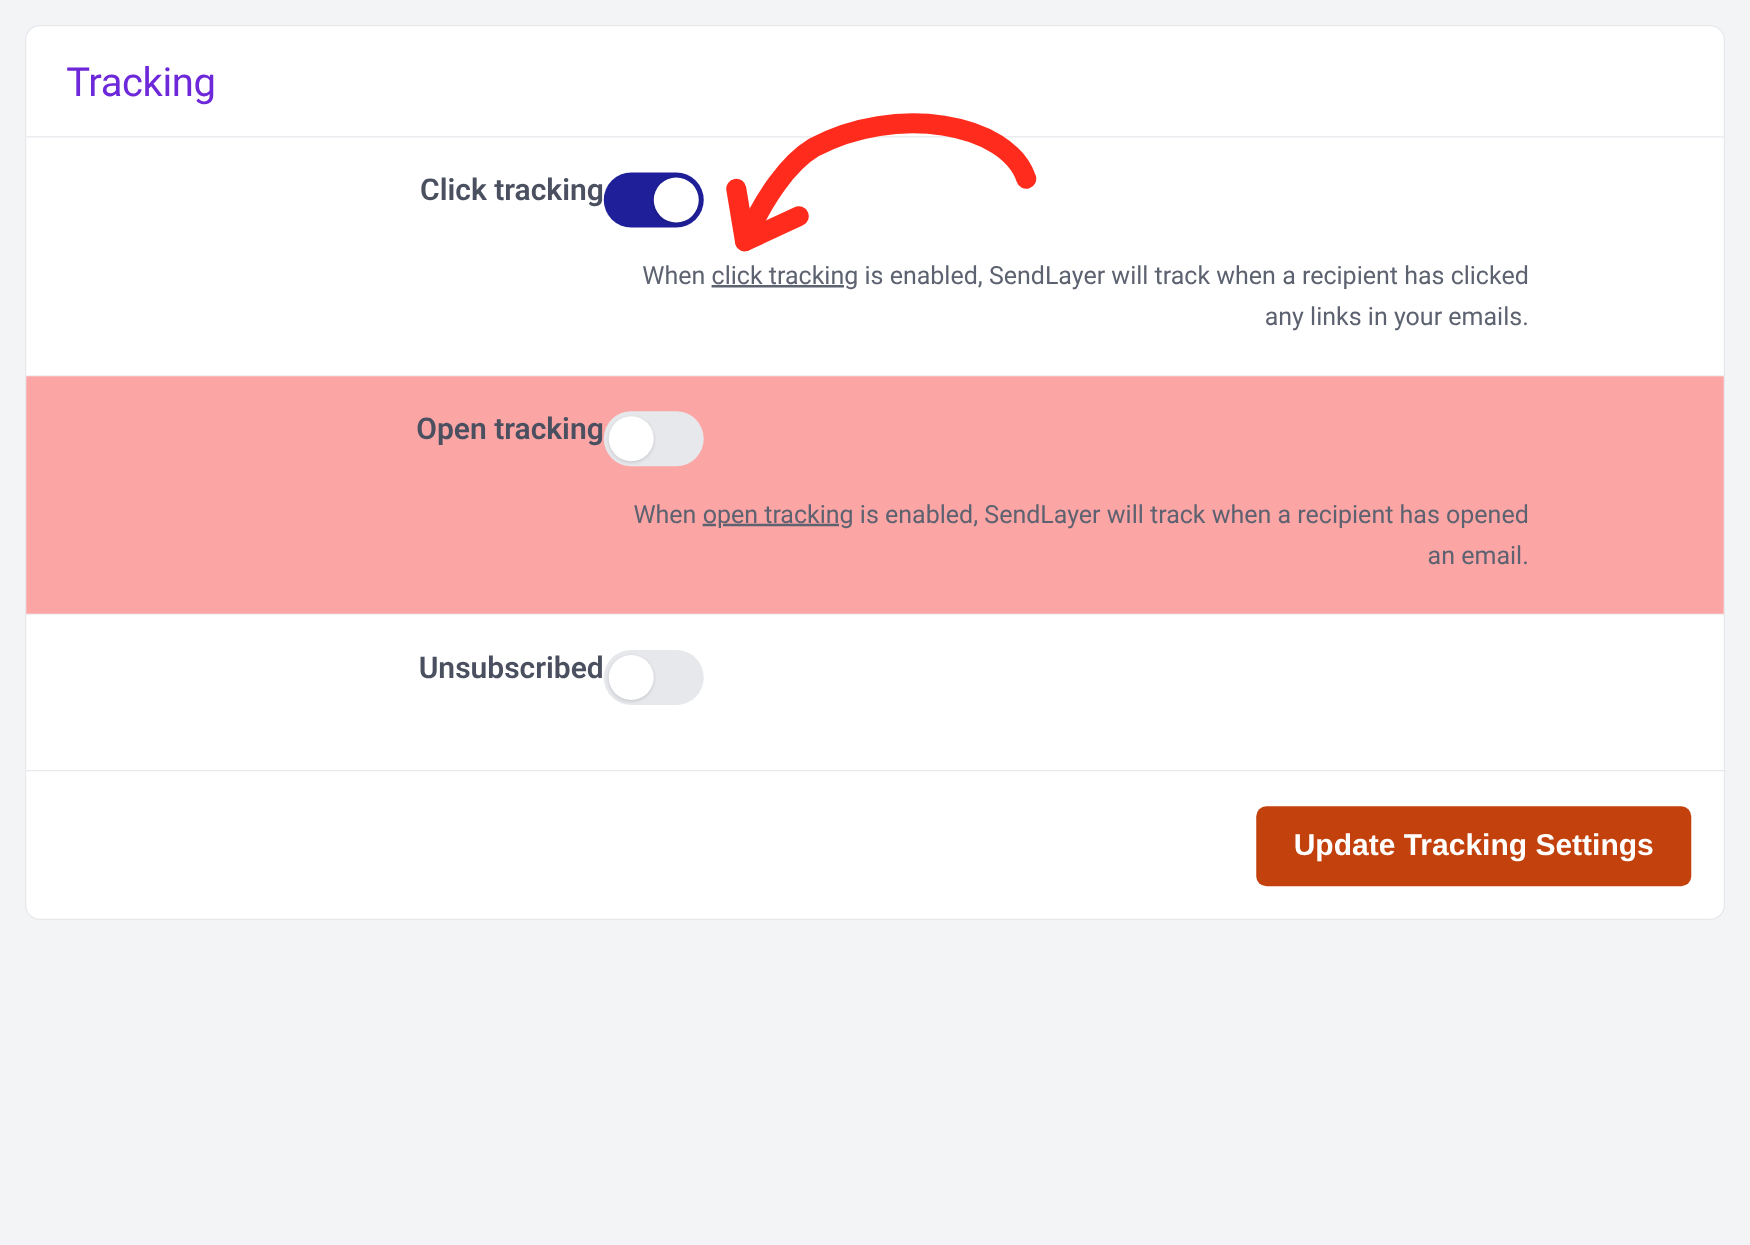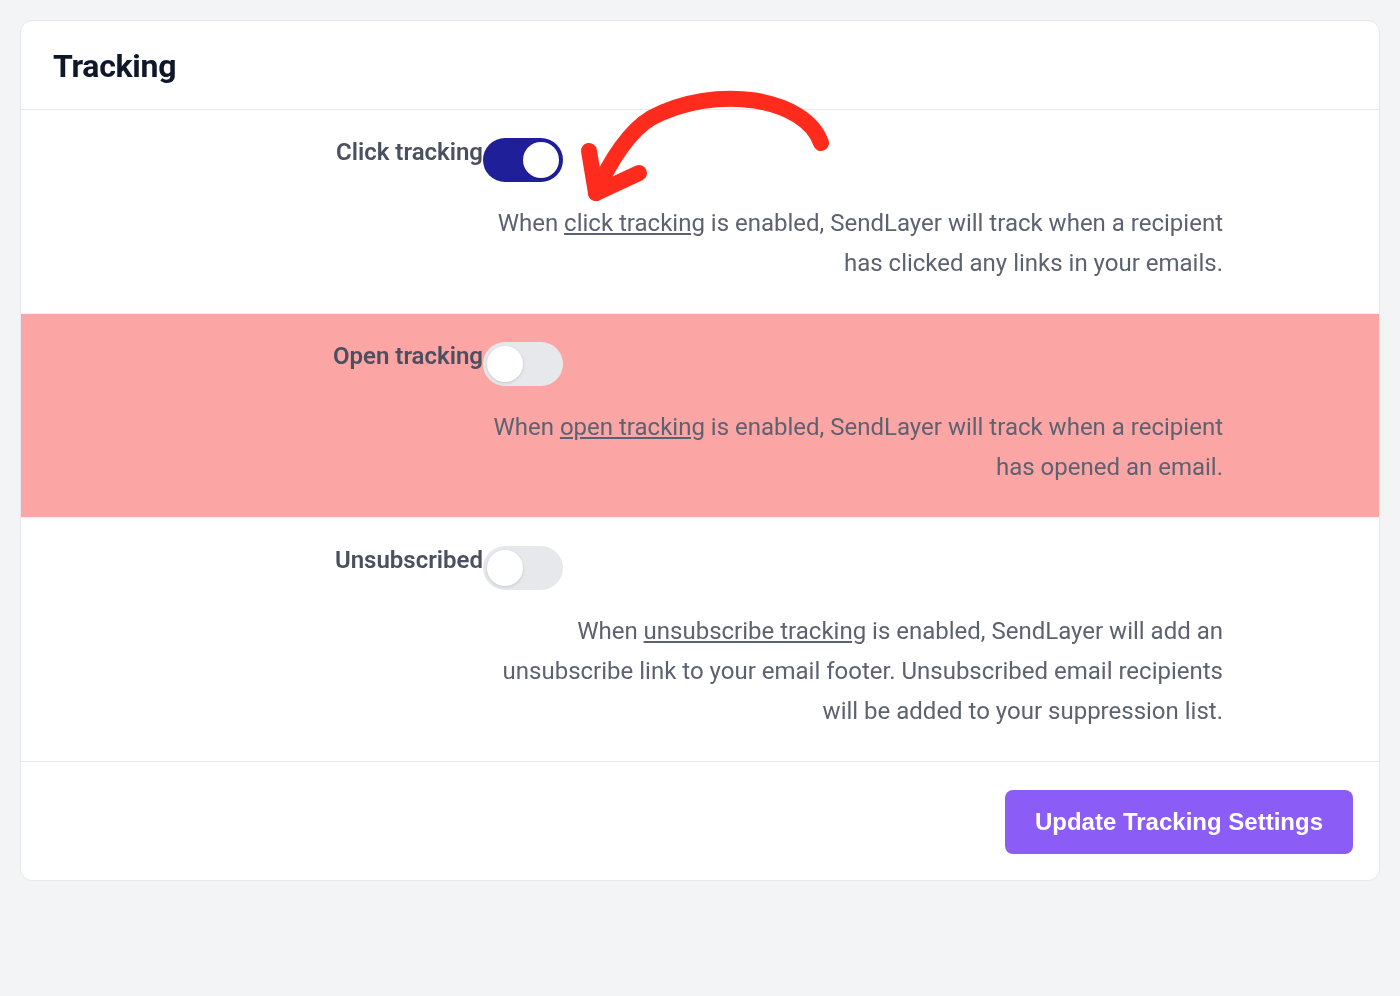--- a/index.html
+++ b/index.html
@@ -16,22 +16,22 @@
       border: 1px solid #e6e8eb;
       overflow: visible;
       position: relative;
     }
     .card-header {
       padding: 26px 32px 24px 32px;
       border-bottom: 1px solid #e6e8eb;
     }
     .card-title {
       font-size: 32px;
-      font-weight: 700;
-      color: #0f172a;
+      font-weight: 400;
+      color: #6d28d9;
       letter-spacing: -0.3px;
     }
     .setting-row {
       display: flex;
       padding: 28px 32px 30px 32px;
       border-bottom: 1px solid #f1f2f4;
       text-align: right;
     }
     .setting-row.alt {
       background: #fca5a5;
@@ -68,39 +68,39 @@
       top: 4px;
       width: 36px;
       height: 36px;
       border-radius: 50%;
       background: #fff;
       box-shadow: 0 1px 3px rgba(0,0,0,0.15);
     }
     .toggle.on .toggle-knob { left: 40px; }
     .toggle.off .toggle-knob { left: 4px; }
     .setting-desc {
-      font-size: 24px;
+      font-size: 20px;
       line-height: 1.65;
       color: #5d6270;
       font-weight: 400;
       max-width: 740px;
     }
     .setting-desc a {
       color: #5d6270;
       text-decoration: underline;
       cursor: pointer;
     }
     .card-footer {
       display: flex;
       justify-content: flex-end;
       padding: 28px 26px 26px 26px;
       border-top: 1px solid #e6e8eb;
     }
     .primary-btn {
-      background: #8b5cf6;
+      background: #c2410c;
       color: #fff;
       font-size: 24px;
       font-weight: 700;
       border: none;
       border-radius: 8px;
       padding: 18px 30px;
       cursor: pointer;
     }
     
     .annotation-arrow {
@@ -150,23 +150,20 @@
   </div>
 
   <div class="setting-row" style="border-bottom:none;">
     <div class="setting-label-col">
       <div class="setting-label">Unsubscribed</div>
     </div>
     <div class="setting-control-col">
       <div class="toggle off">
         <div class="toggle-knob"></div>
       </div>
-      <div class="setting-desc">
-        <span>When </span><a>unsubscribe tracking</a><span> is enabled, SendLayer will add an unsubscribe link to your email footer. Unsubscribed email recipients will be added to your suppression list.</span>
-      </div>
     </div>
   </div>
 
   <div class="card-footer">
     <button class="primary-btn">Update Tracking Settings</button>
   </div>
 
   <svg class="annotation-arrow" viewBox="0 0 280 170">
     <path d="M 250 80 C 235 35, 145 20, 80 55 C 60 67, 40 95, 25 130" fill="none" stroke="#ff2b1c" stroke-width="16" stroke-linecap="round"></path>
     <path d="M 25 130 L 18 88 M 25 130 L 68 110" fill="none" stroke="#ff2b1c" stroke-width="16" stroke-linecap="round"></path>

